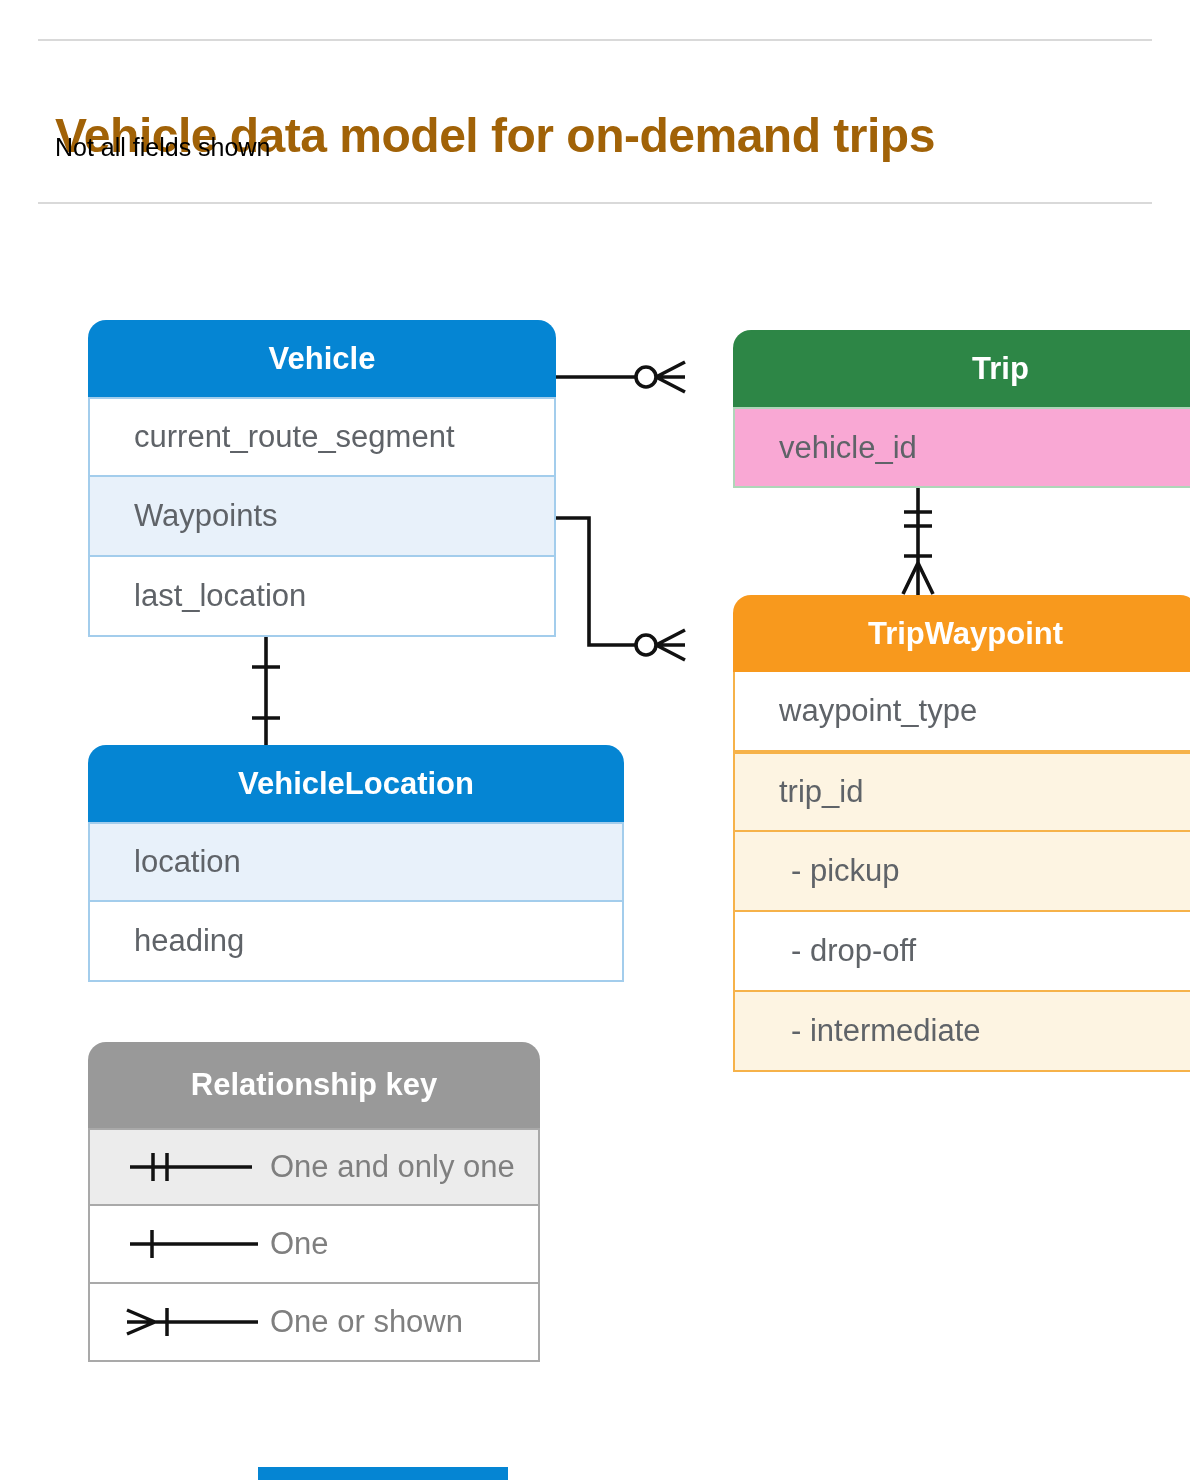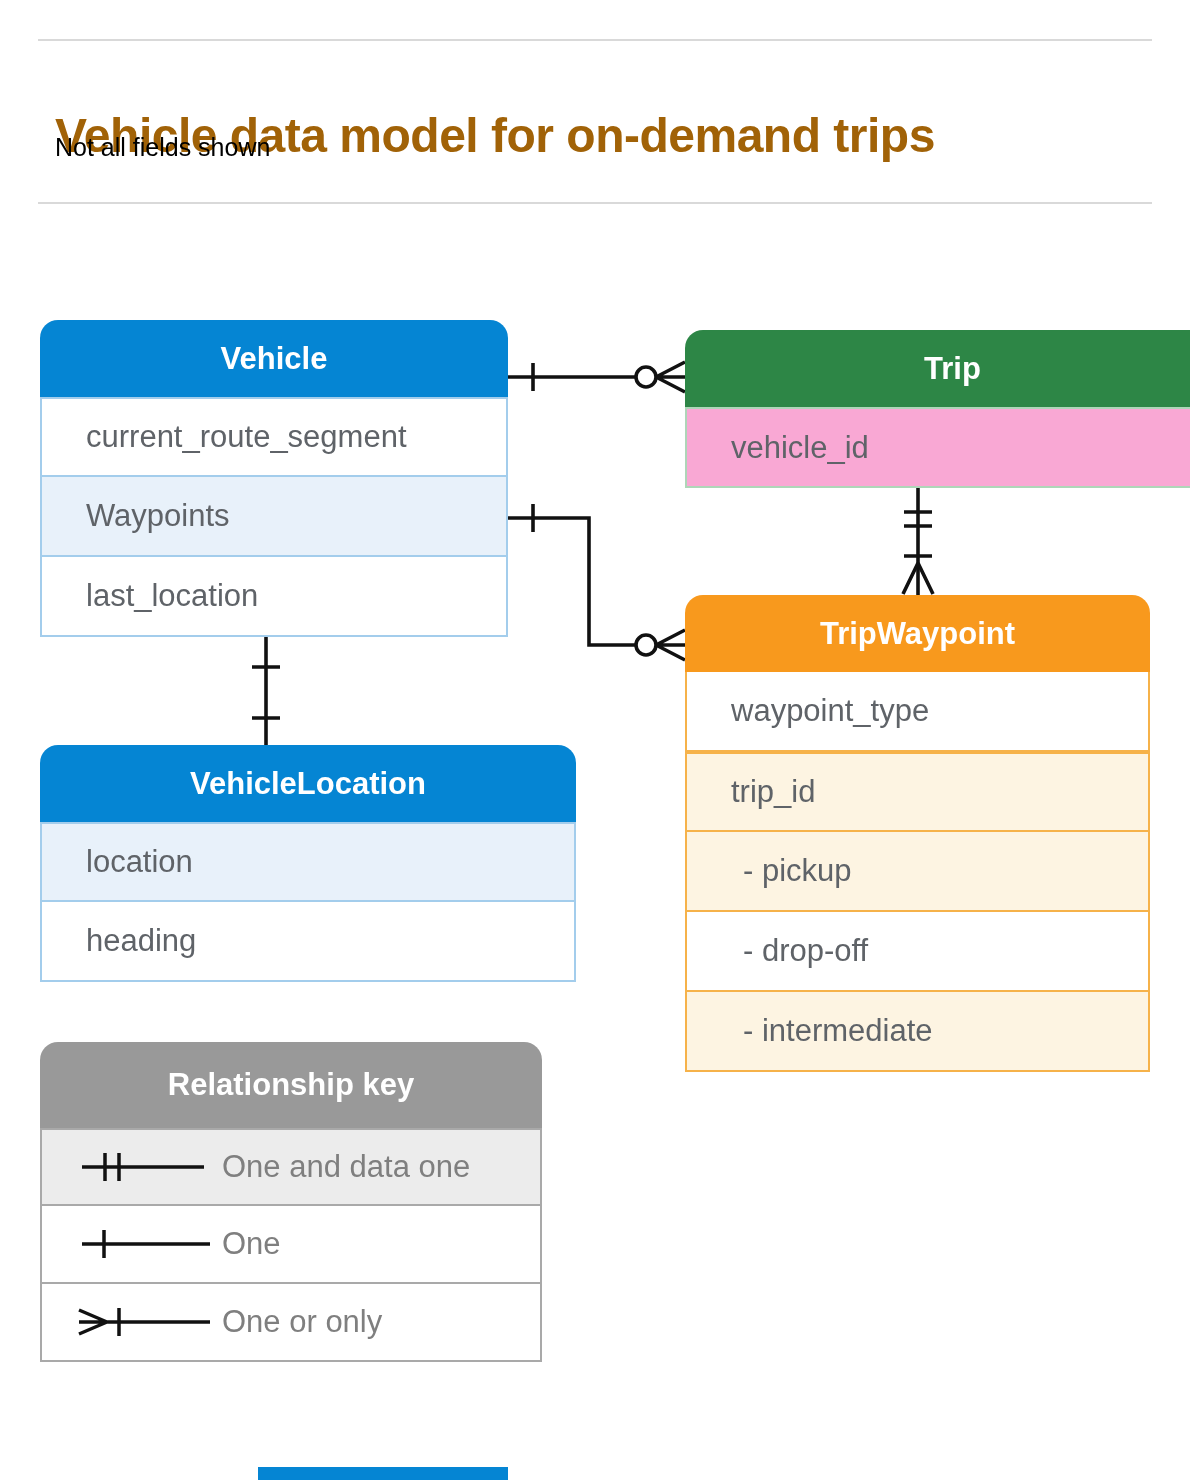--- a/index.html
+++ b/index.html
@@ -11,21 +11,21 @@
   .page-title{
     position:absolute;left:55px;top:76px;font-size:48px;font-weight:bold;
     color:#a16207;letter-spacing:-0.5px;
   }
   .page-subtitle{position:absolute;left:55px;top:133px;font-size:25px;color:#000000;}
 
   .overlay{position:absolute;left:0;top:0;pointer-events:none;}
   .overlay path{stroke:#111111;stroke-width:3.6;fill:none;}
   .overlay circle{stroke:#111111;stroke-width:3.6;fill:#ffffff;}
 
-  .entity{position:absolute;}
+  .entity{position:absolute;margin-left:48px;}
   .ehead{
     height:77px;border-radius:18px 18px 0 0;color:#ffffff;font-weight:bold;font-size:31px;
     display:flex;align-items:center;justify-content:center;
   }
   .erow{
     height:80px;box-sizing:border-box;display:flex;align-items:center;
     padding-left:44px;font-size:31px;color:#5f6368;background:#ffffff;
     border-style:solid;border-width:0 2px 2px 2px;
   }
   .erow.first{border-top-width:2px;}
@@ -108,41 +108,41 @@
     <div class="erow indent">- drop-off</div>
     <div class="erow tint indent">- intermediate</div>
   </div>
 
   <div class="entity blue" style="left:40px;top:745px;width:536px">
     <div class="ehead">VehicleLocation</div>
     <div class="erow first tint">location</div>
     <div class="erow">heading</div>
   </div>
 
-  <div class="entity graybox" style="left:40px;top:1042px;width:502px">
+  <div class="entity graybox" style="left:40px;top:1042px;width:452px">
     <div class="ehead">Relationship key</div>
 
     <div class="erow first tint">
       <svg class="sym" viewBox="0 0 150 44">
         <path d="M20 22 H142 M43 8 V36 M57 8 V36"></path>
       </svg>
-      <span class="klabel">One and data one</span>
+      <span class="klabel">One and only one</span>
     </div>
 
     <div class="erow">
       <svg class="sym" viewBox="0 0 150 44">
         <path d="M20 22 H148 M42 8 V36"></path>
       </svg>
       <span class="klabel">One</span>
     </div>
 
 
     <div class="erow">
       <svg class="sym" viewBox="0 0 150 44">
         <path d="M45 22 L17 10 M45 22 L17 34 M17 22 H148 M57 8 V36"></path>
       </svg>
-      <span class="klabel">One or only</span>
+      <span class="klabel">One or shown</span>
     </div>
   </div>
 
   <div class="cropped-strip" style="left:258px;top:1467px;width:250px;height:13px"></div>
 
 </div>
 
 </body></html>

